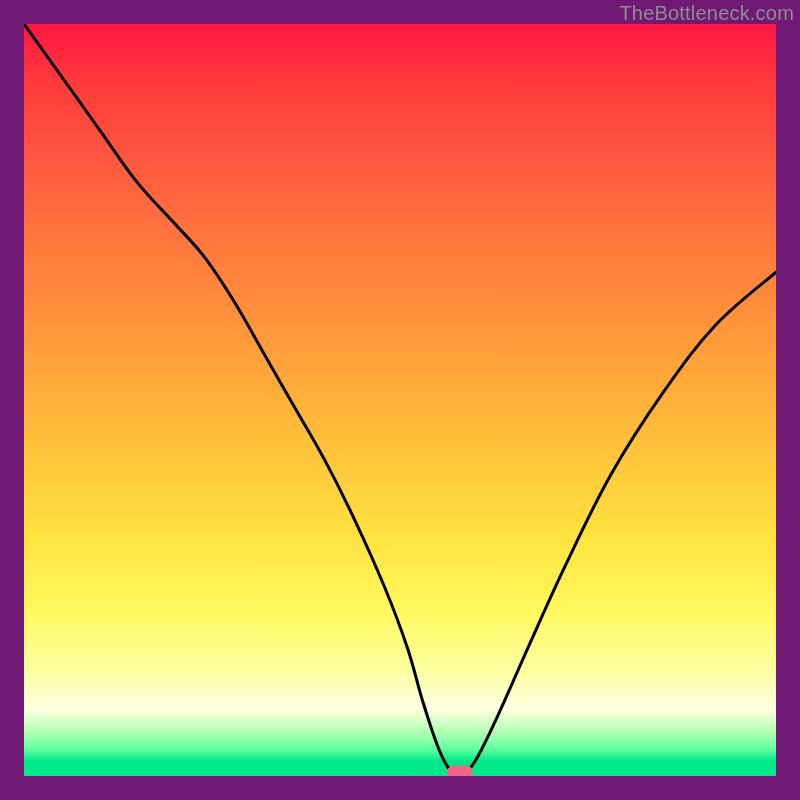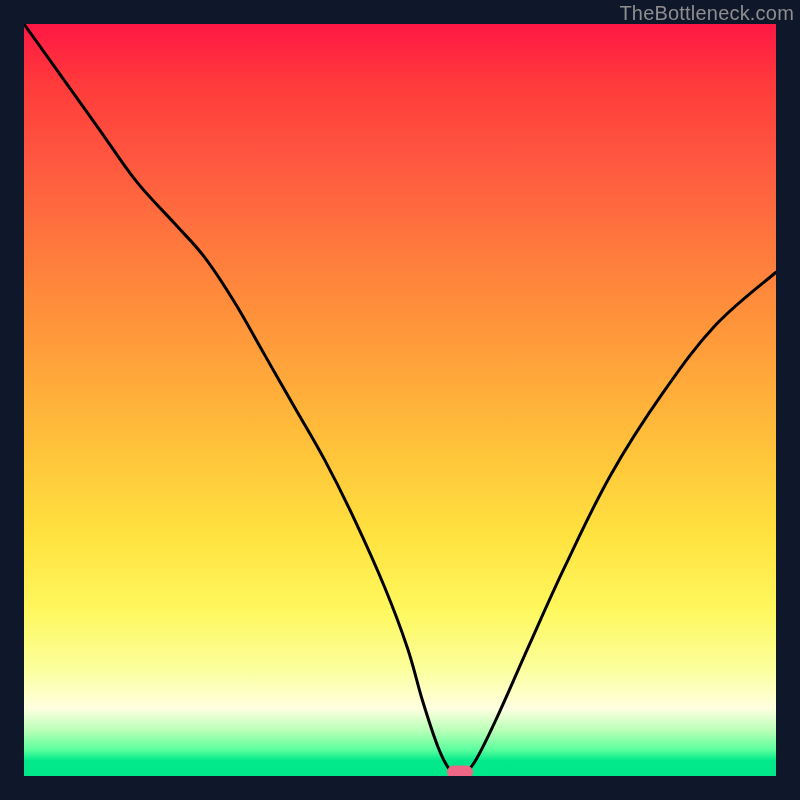--- a/index.html
+++ b/index.html
@@ -8,21 +8,21 @@
     width: 800px;
     height: 800px;
     background: #000;
     font-family: Arial, Helvetica, sans-serif;
     overflow: hidden;
   }
   .frame {
     position: relative;
     width: 800px;
     height: 800px;
-    background: #0f172a;
+    background: #701a75;
   }
   .plot {
     position: absolute;
     left: 24px;
     top: 24px;
     width: 752px;
     height: 752px;
     overflow: hidden;
   }
   .gradient {

